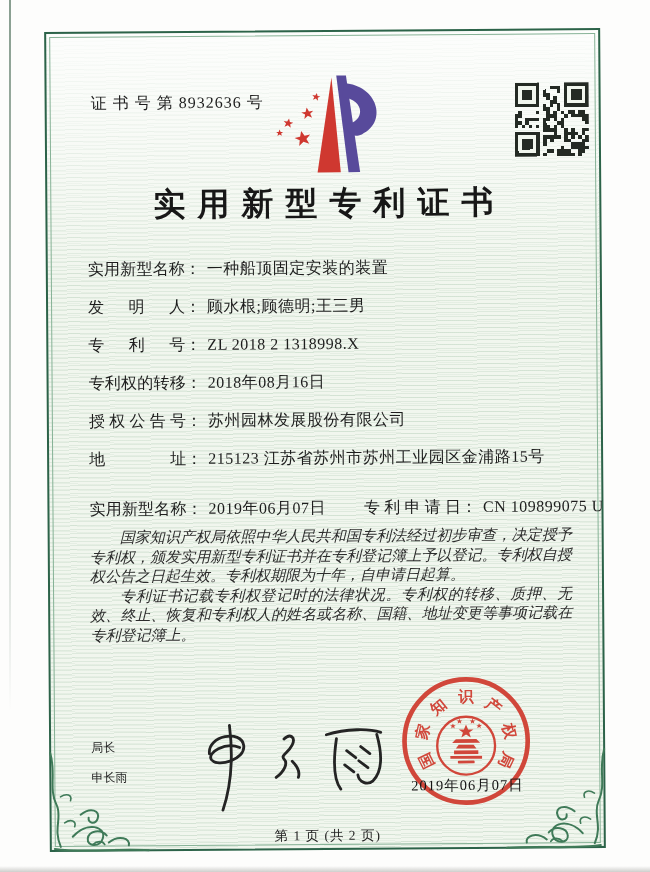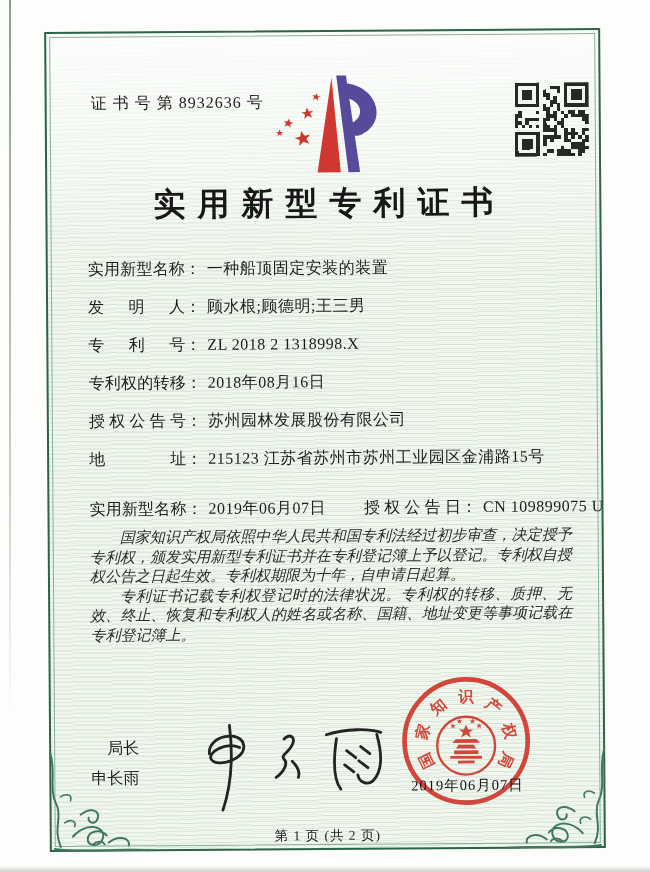--- a/index.html
+++ b/index.html
@@ -43,22 +43,22 @@
   .colon{margin-right:6px;}
   .fvalue{letter-spacing:.5px;}
 
   .grant-row{position:absolute;left:40px;top:466px;font-size:16px;white-space:nowrap;display:flex;}
   .grant-no{margin-left:38px;display:inline-block;}
 
   .paras{position:absolute;left:40px;top:495px;width:482px;
     font-size:15px;line-height:19.5px;font-style:italic;color:#2c2c2c;text-align:justify;}
   .paras p{margin:0;text-indent:2em;}
 
-  .signer{position:absolute;left:40px;top:700px;font-size:16px;line-height:30px;
-    font-family:Liberation Sans, sans-serif;text-align:right;}
+  .signer{position:absolute;left:40px;top:700px;font-size:12px;line-height:30px;
+    font-family:Liberation Mono, monospace;}
   .signature{position:absolute;left:128px;top:676px;width:232px;height:112px;}
 
   .seal{position:absolute;left:345px;top:640px;width:140px;height:140px;opacity:.92;}
   .seal-date{position:absolute;left:330px;top:745px;width:172px;text-align:center;
     font-size:14.5px;color:#141414;letter-spacing:1px;}
 
   .footer{position:absolute;left:0;right:0;top:795px;text-align:center;font-size:13.5px;letter-spacing:1px;}
 
   .ornament{position:absolute;width:104px;height:104px;bottom:-5px;}
   .ornament.bl{left:-5px;}
@@ -248,21 +248,21 @@
     <div class="frow">
       <span class="flabel">地址</span><span class="colon">：</span><span class="fvalue">215123 江苏省苏州市苏州工业园区金浦路15号</span>
     </div>
   </div>
 
   <div class="grant-row">
     <span>
       <span class="flabel">实用新型名称</span><span class="colon">：</span><span class="fvalue">2019年06月07日</span>
     </span>
     <span class="grant-no">
-      <span class="flabel">授权公告日</span><span class="colon">：</span><span class="fvalue">CN 109899075 U</span>
+      <span class="flabel">专利申请日</span><span class="colon">：</span><span class="fvalue">CN 109899075 U</span>
     </span>
   </div>
 
   <div class="paras">
     <p>国家知识产权局依照中华人民共和国专利法经过初步审查，决定授予专利权，颁发实用新型专利证书并在专利登记簿上予以登记。专利权自授权公告之日起生效。专利权期限为十年，自申请日起算。</p>
     <p>专利证书记载专利权登记时的法律状况。专利权的转移、质押、无效、终止、恢复和专利权人的姓名或名称、国籍、地址变更等事项记载在专利登记簿上。</p>
   </div>
 
   <div class="signer">
     <div>局长</div>

